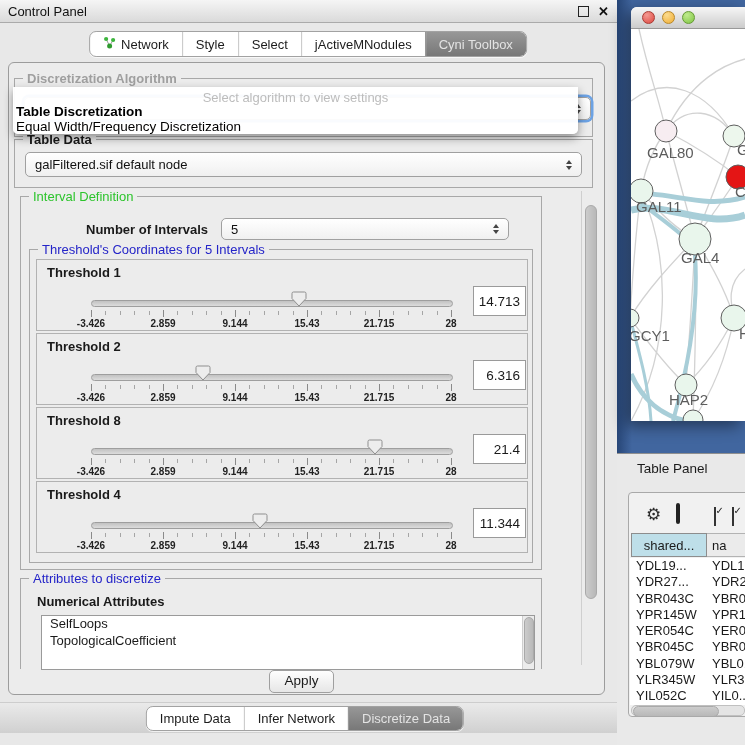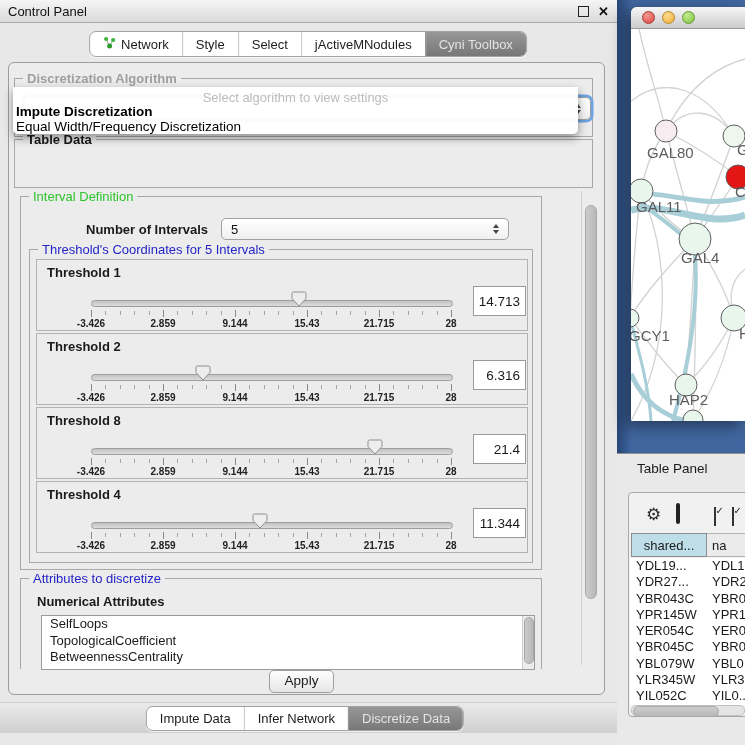--- a/index.html
+++ b/index.html
@@ -160,20 +160,27 @@
 <div class="abs combo focusring" style="left:24px;top:97px;width:567px;height:23px;">
   <span class="stepper">
       <span class="arr-up"></span>
       <span class="arr-dn"></span>
     </span>
 </div>
 
 
 <div class="abs group" style="left:14px;top:139px;width:577px;height:47px;">
   <span class="grouplabel">Table Data</span>
+  <div class="combo" style="position:absolute;left:10px;top:12px;width:557px;height:25px;">
+    <span>galFiltered.sif default node</span>
+    <span class="stepper">
+        <span class="arr-up"></span>
+        <span class="arr-dn"></span>
+      </span>
+  </div>
 </div>
 
 
 <div class="abs group" style="left:20px;top:196px;width:520px;height:372px;">
   <span class="grouplabel t-green">Interval Definition</span>
   <span style="position:absolute;left:65px;top:25px;font-size:13px;font-weight:bold;">Number of Intervals</span>
   <div class="combo" style="position:absolute;left:200px;top:21px;width:288px;height:22px;">
     <span>5</span>
     <span class="stepper">
         <span class="arr-up"></span>
@@ -375,21 +382,20 @@
 </div>
 
 
 <div class="abs group" style="left:20px;top:578px;width:520px;height:90px;border-bottom:none;">
   <span class="grouplabel t-blue">Attributes to discretize</span>
   <span style="position:absolute;left:16px;top:15px;font-size:13px;font-weight:bold;">Numerical Attributes</span>
   <div class="listbox" style="position:absolute;left:20px;top:36px;width:492px;height:53px;">
     <div id="attr-items">
         <div class="listitem">SelfLoops</div>
         <div class="listitem">TopologicalCoefficient</div>
-        <div class="listitem">BetweennessCentrality</div>
       </div>
     <div class="abs sb-track-v" style="right:0;top:0;width:11px;height:100%;">
       <div class="sb-thumb" style="position:absolute;left:1px;top:1px;width:8px;height:45px;"></div>
     </div>
   </div>
 </div>
 
 
 <div class="abs sb-track-v" style="left:581px;top:191px;width:17px;height:474px;">
   <div class="sb-thumb" style="position:absolute;left:3px;top:14px;width:10px;height:392px;"></div>
@@ -407,21 +413,21 @@
     </div>
     <div class="seg sel">
       <span>Discretize Data</span>
     </div>
   </div>
 
 
 <div class="abs popup">
   <div class="ph">Select algorithm to view settings</div>
   <div id="popup-options">
-      <div class="opt b" style="top: 17px;">Impute Discretization</div>
+      <div class="opt b" style="top: 17px;">Table Discretization</div>
       <div class="opt" style="top: 31.5px;">Equal Width/Frequency Discretization</div>
     </div>
 </div>
 
 
 <div class="abs blue-bg"></div>
 <div class="abs blue-shadow"></div>
 
 <div class="abs netwin">
   <div class="nettitle">

